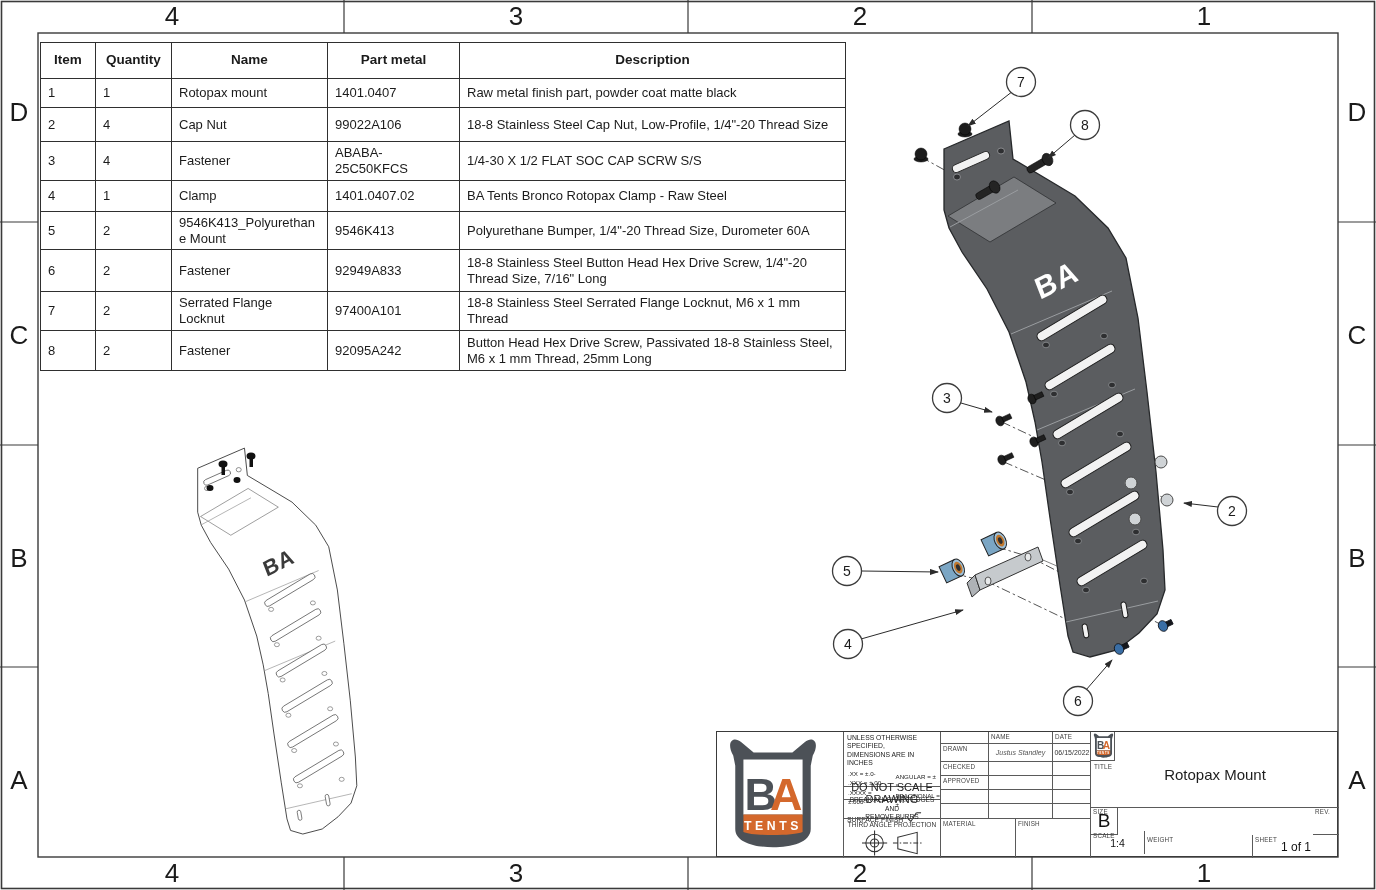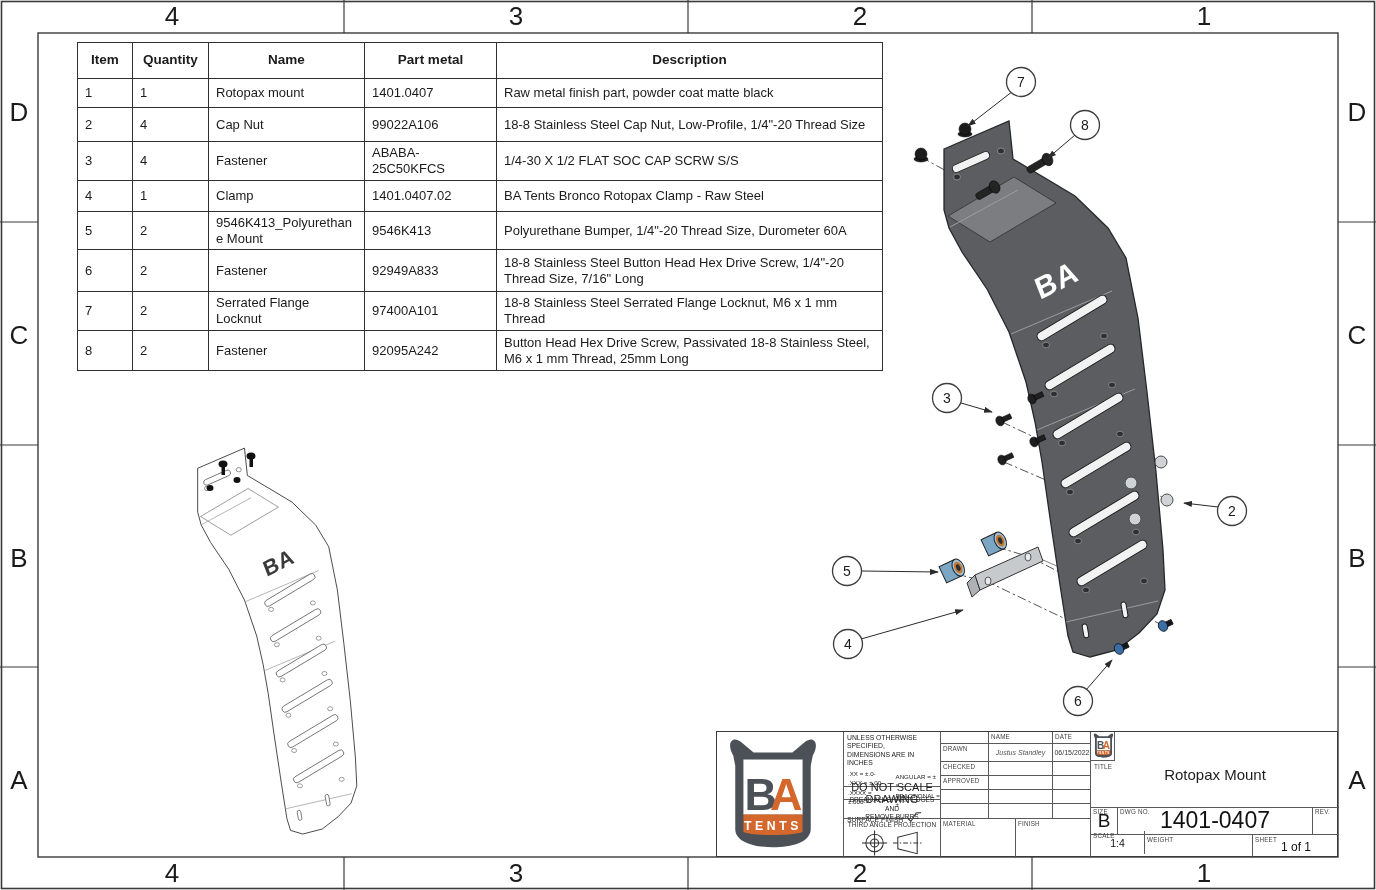--- a/index.html
+++ b/index.html
@@ -4,21 +4,21 @@
 <style>
   html,body{margin:0;padding:0;background:#fff;}
   #sheet{position:relative;width:1376px;height:890px;background:#fff;overflow:hidden;
          font-family:"Liberation Sans",sans-serif;color:#1b1b1b;}
   svg text{font-family:"Liberation Sans",sans-serif;}
   
   .zone{position:absolute;font-size:26px;font-weight:400;color:#1a1a1a;
         transform:translate(-50%,-50%);z-index:2;}
   
   #bom{position:absolute;left:40px;top:42px;z-index:2;border-collapse:collapse;
-       table-layout:fixed;width:805px;background:#fff;margin-left:37px;}
+       table-layout:fixed;width:805px;background:#fff;}
   #bom th,#bom td{border:1px solid #2f2f2f;padding:3px 7px;vertical-align:middle;
        font-size:13px;line-height:1.22;overflow-wrap:anywhere;}
   #bom th{font-weight:700;text-align:center;font-size:13.5px;}
   
   #tb{position:absolute;left:716px;top:731px;width:622px;height:126px;z-index:2;
       border:1px solid #3a3a3a;box-sizing:border-box;font-size:6.5px;color:#333;}
   .cell{position:absolute;box-sizing:border-box;}
   .br{border-right:1px solid #5a5a5a;}
   .bb{border-bottom:1px solid #5a5a5a;}
   .lbl{position:absolute;top:1px;left:2px;font-size:6.3px;color:#444;letter-spacing:.2px;}
@@ -434,24 +434,20 @@
     <span class="lbl" style="left:377px;top:31px">TITLE</span>
     <div class="titletext">
       <div>Rotopax Mount</div>
     </div>
     <div class="cell" style="left:374px;top:75px;width:248px;height:1px;border-top:1px solid #5a5a5a"></div>
 
     <div class="cell br bb ctr size" style="left:374px;top:75px;width:27px;height:28px">
       <span class="lbl">SIZE</span>
         <span>B</span>
     </div>
-    <div class="cell br bb ctr big" style="left:401px;top:75px;width:195px;height:28px">
-      <span class="lbl">DWG NO.</span>
-        <span>1401-0407</span>
-    </div>
     <div class="cell bb" style="left:596px;top:75px;width:26px;height:28px">
         <span class="lbl">REV.</span>
       </div>
 
     <div class="cell br ctr sm" style="left:374px;top:99px;width:54px;height:23px">
       <span class="lbl">SCALE</span>
         <span>1:4</span>
     </div>
     <div class="cell br" style="left:428px;top:103px;width:108px;height:23px">
         <span class="lbl">WEIGHT</span>

